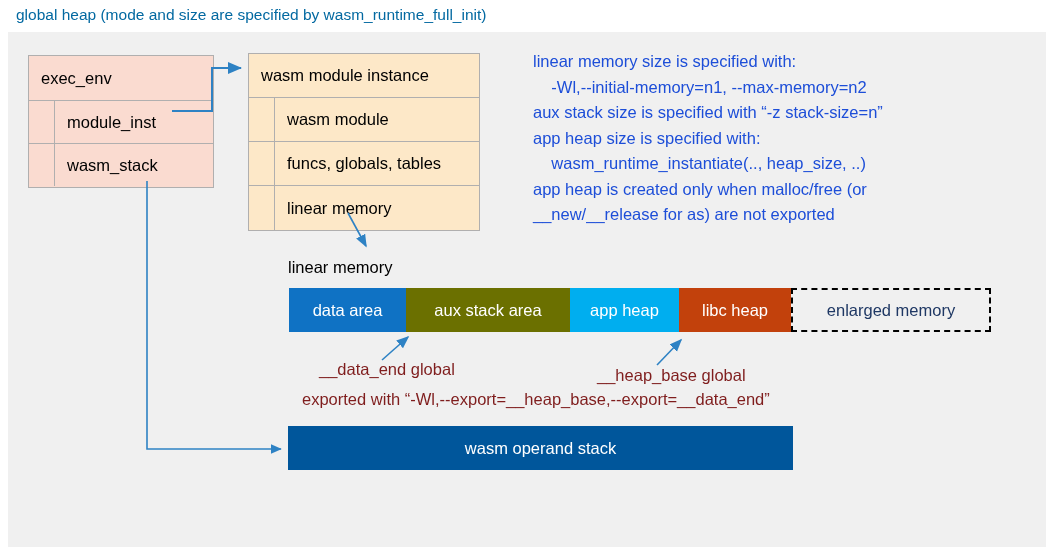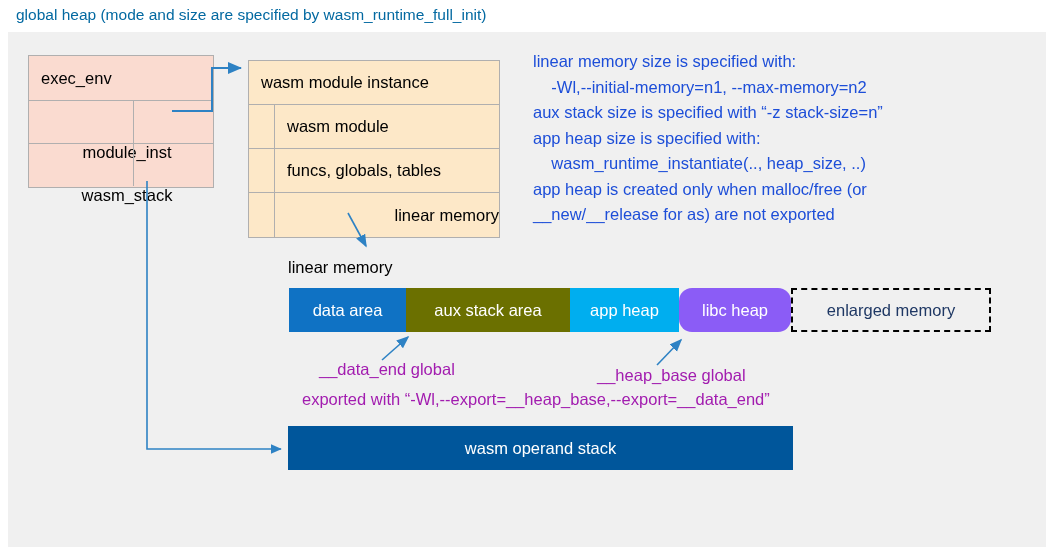--- a/index.html
+++ b/index.html
@@ -47,21 +47,21 @@
     position: absolute;
     box-sizing: border-box;
     border: 1px solid #B0AFAF;
   }
   .struct .row {
     box-sizing: border-box;
     display: flex;
     align-items: center;
     border-bottom: 1px solid #B0AFAF;
   }
-  .struct .row:last-child { border-bottom: none; justify-content: space-between; }
+  .struct .row:last-child { border-bottom: none; }
   .struct .indent {
     box-sizing: border-box;
     height: 100%;
     border-right: 1px solid #B0AFAF;
     flex: 0 0 auto;
   }
   .struct .cell {
     padding-left: 12px;
     font-size: 16.5px;
     white-space: nowrap;
@@ -69,29 +69,29 @@
 
   
   #exec-env-box {
     left: 28px;
     top: 47px;
     width: 186px;
     height: 133px;
     background: #FADBD0;
   }
   #exec-env-box .row.head { height: 45px; }
-  #exec-env-box .row.sub  { height: 43px; flex-direction: column; }
+  #exec-env-box .row.sub  { height: 43px; }
   #exec-env-box .row.sub:last-child { height: 42px; }
   #exec-env-box .indent { width: 26px; }
 
   
   #module-inst-box {
     left: 248px;
-    top: 60px;
-    width: 252px;
+    top: 53px;
+    width: 232px;
     height: 178px;
     background: #FDE8C8;
   }
   #module-inst-box .row.head { height: 44px; }
   #module-inst-box .row.sub  { height: 44px; }
   #module-inst-box .row.sub:last-child { height: 45px; }
   #module-inst-box .indent { width: 26px; }
 
   
   .notes {
@@ -148,21 +148,21 @@
     font-size: 16.5px;
     white-space: nowrap;
   }
 
   
   .annot {
     position: absolute;
     font-size: 16.5px;
     line-height: 25.5px;
     white-space: nowrap;
-    color: #a21caf;
+    color: #7f1d1d;
   }
   #data-end-label { left: 319px; top: 357px; }
   #heap-base-label { left: 597px; top: 363px; }
   #exported-with-label { left: 302px; top: 387px; }
 
   
   #connectors {
     position: absolute;
     left: 0; top: 0;
     width: 1054px; height: 547px;
@@ -216,21 +216,21 @@
 app heap size is specified with:
     wasm_runtime_instantiate(.., heap_size, ..)
 app heap is created only when malloc/free (or
 __new/__release for as) are not exported</div>
 
   <div id="linear-memory-label">linear memory</div>
   <div id="linear-memory-bar">
       <div class="mem-seg" style="width: 117px; background: rgb(15, 114, 196);">data area</div>
       <div class="mem-seg" style="width: 164px; background: rgb(107, 112, 0);">aux stack area</div>
       <div class="mem-seg" style="width: 109px; background: rgb(0, 174, 239);">app heap</div>
-      <div class="mem-seg" style="width: 112px; background: #8b5cf6; border-radius: 13px;">libc heap</div>
+      <div class="mem-seg" style="width: 112px; background: #c2410c;">libc heap</div>
       <div class="mem-seg dashed" style="width: 200px;">enlarged memory</div>
     </div>
 
   <div class="annot" id="data-end-label">__data_end global</div>
   <div class="annot" id="heap-base-label">__heap_base global</div>
   <div class="annot" id="exported-with-label">exported with “-Wl,--export=__heap_base,--export=__data_end”</div>
 
   <div id="operand-stack-bar" style="background: rgb(0, 86, 155);">wasm operand stack</div>
 
   <svg id="connectors" viewBox="0 0 1054 547" xmlns="http://www.w3.org/2000/svg">

